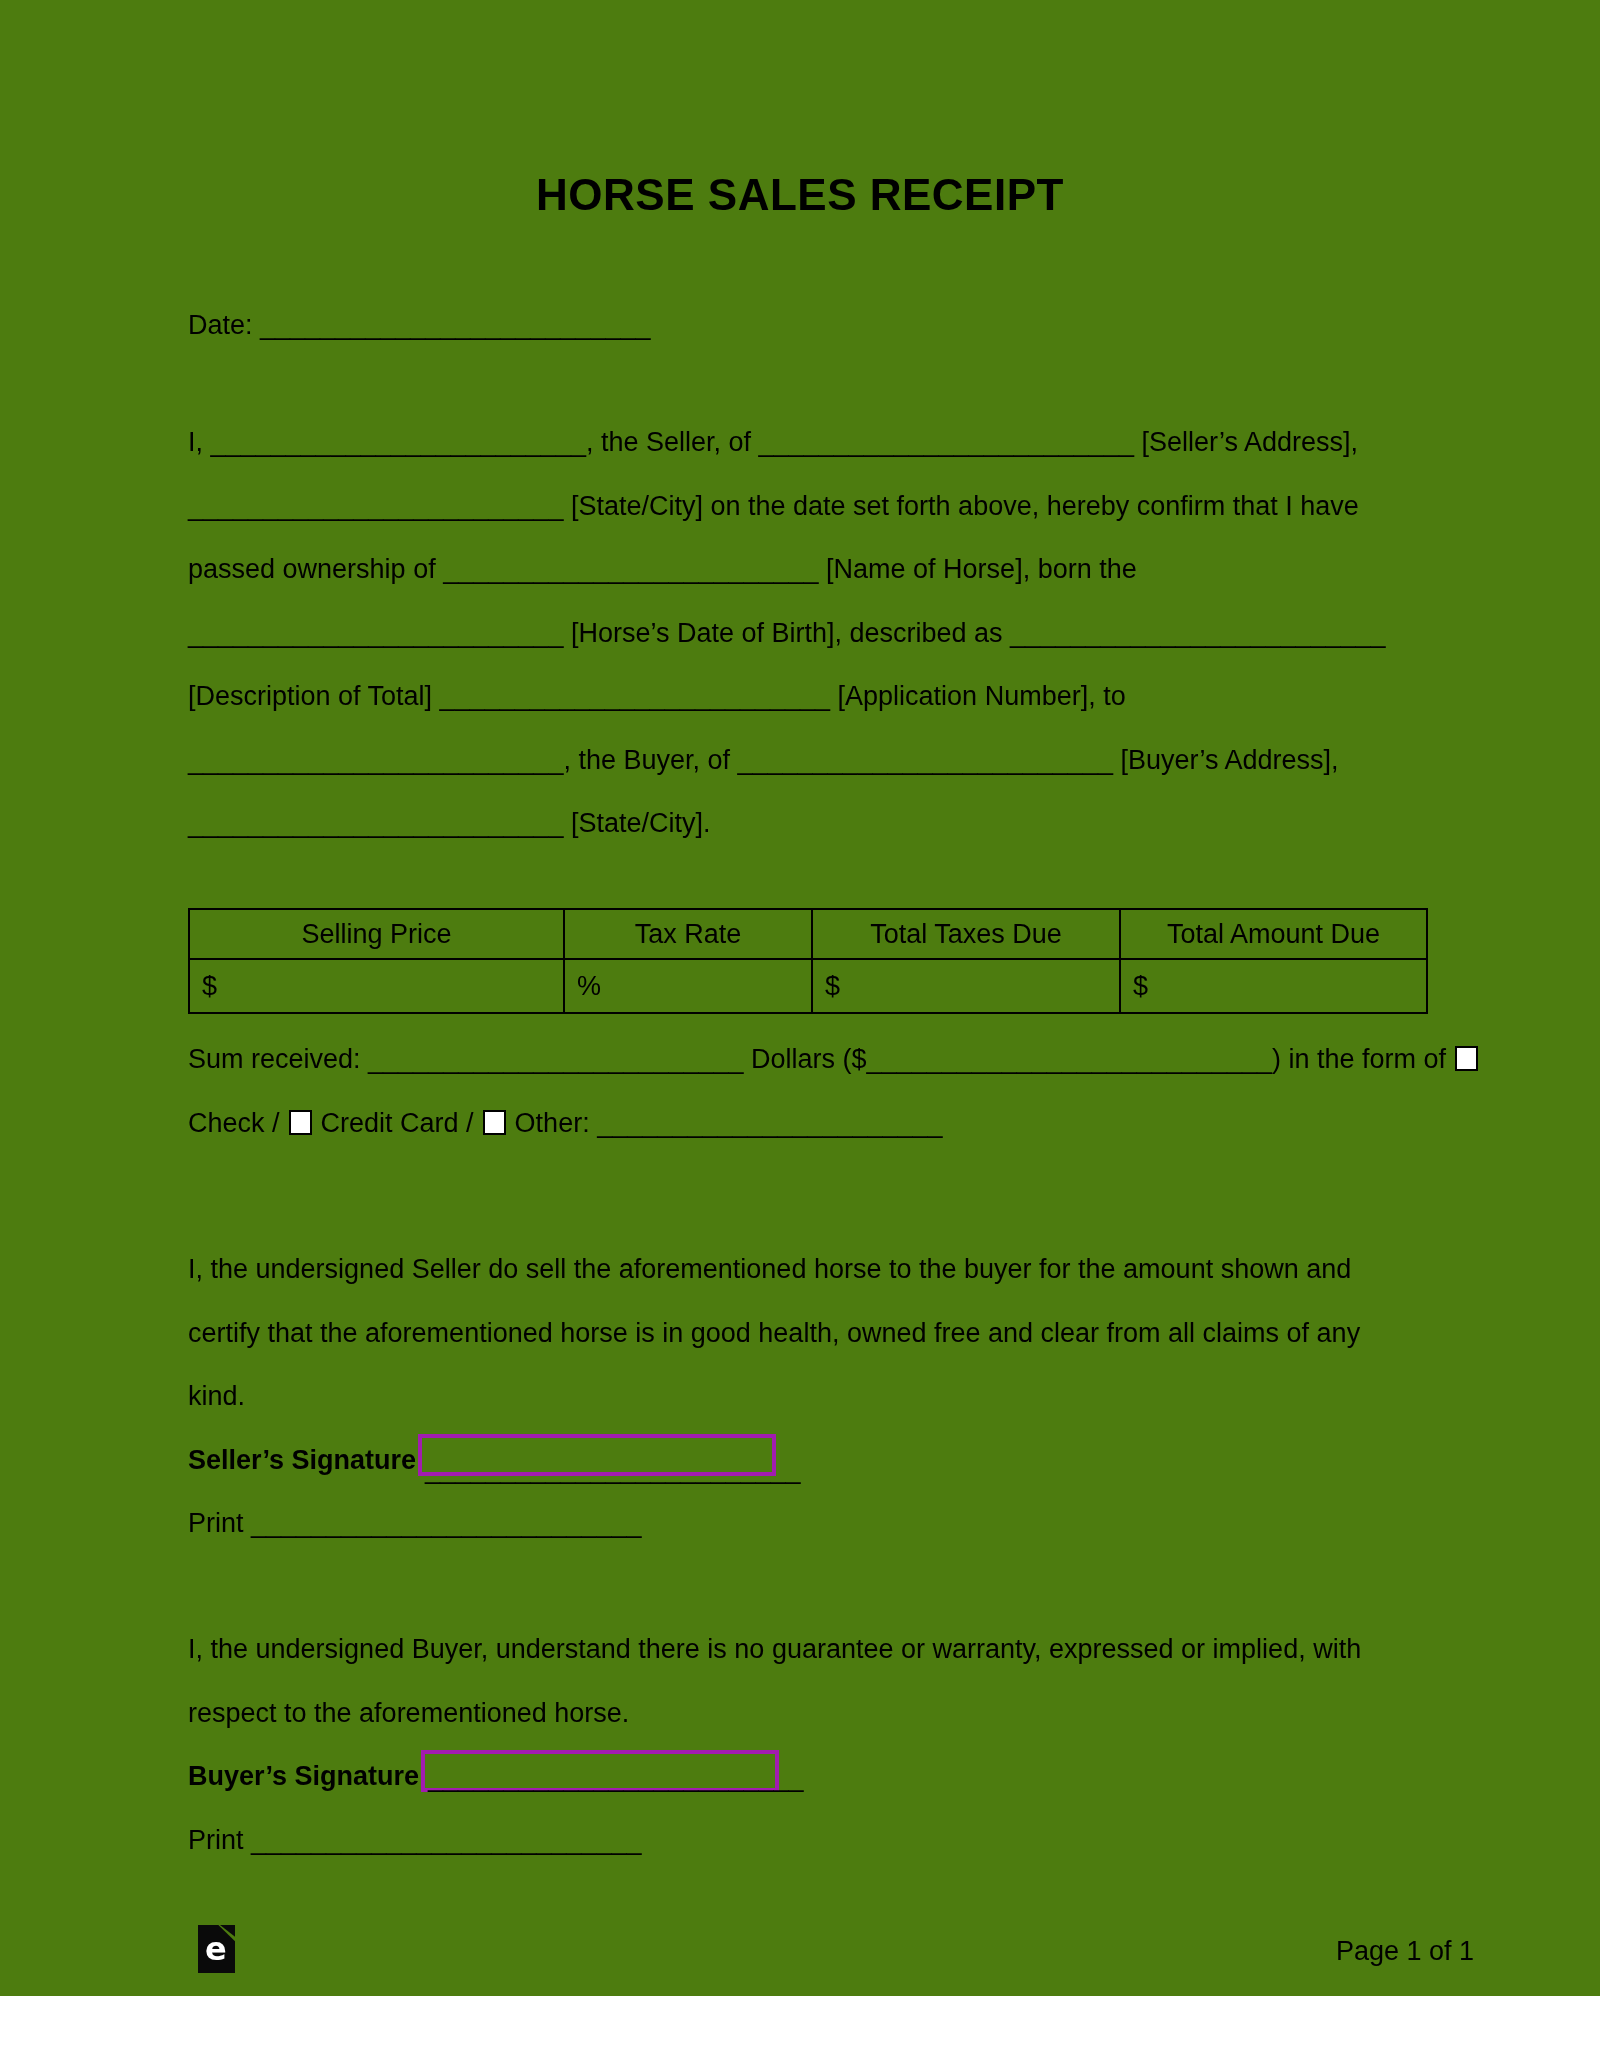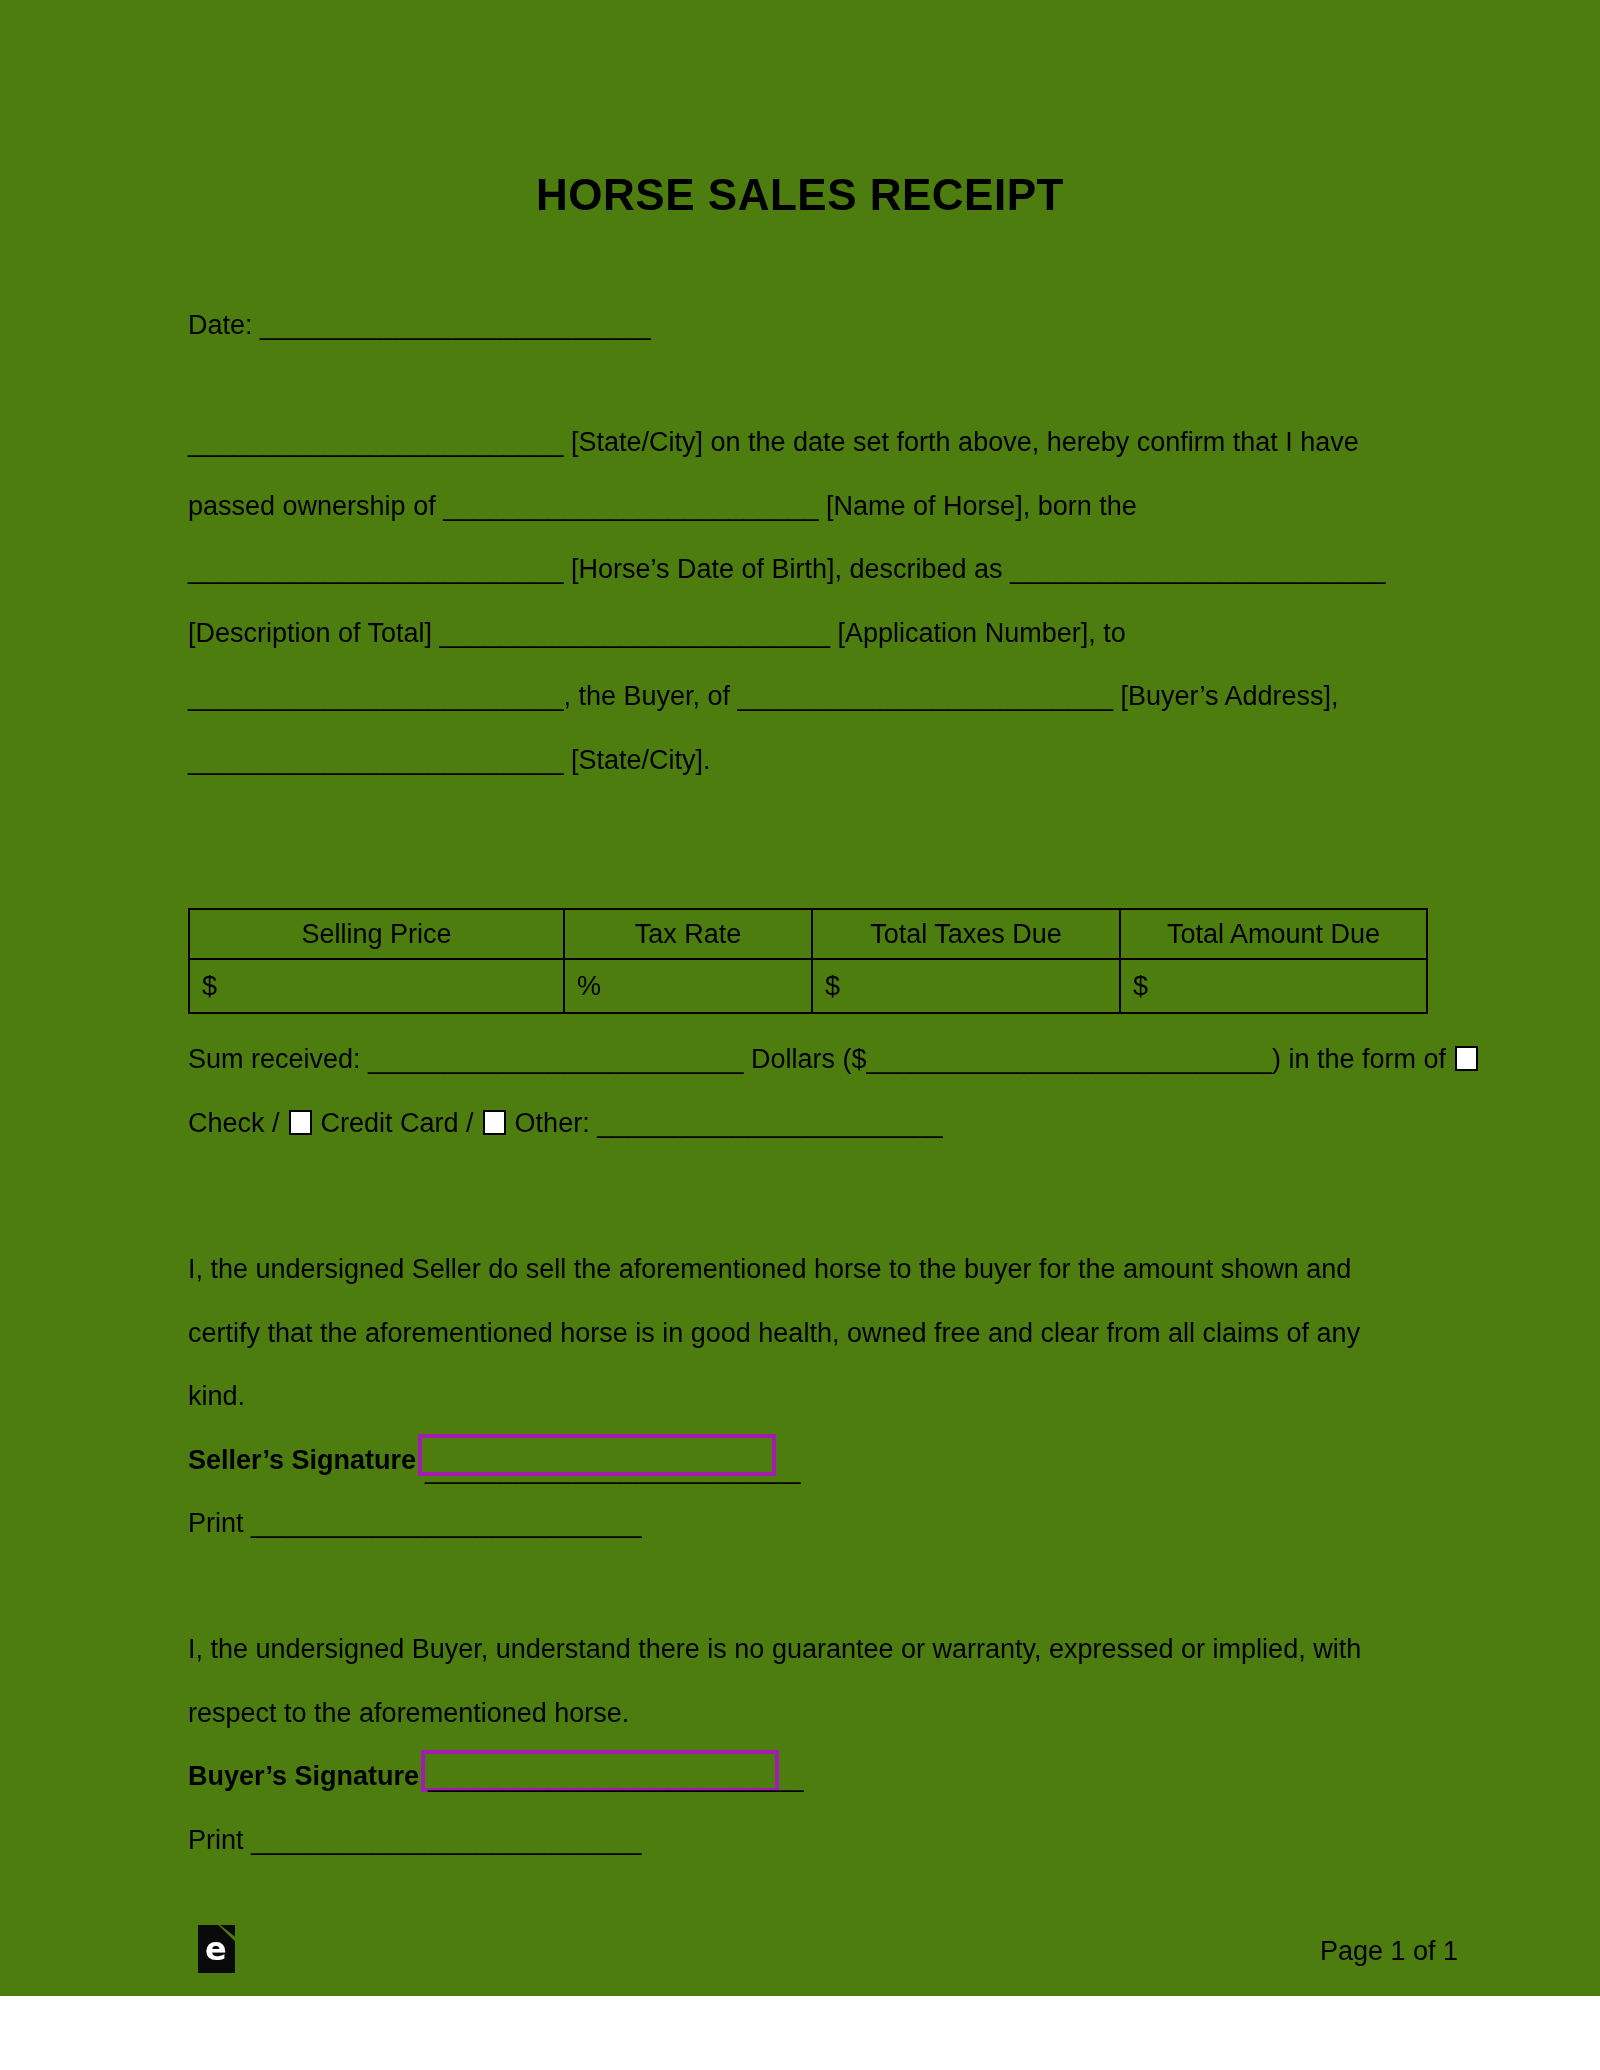--- a/index.html
+++ b/index.html
@@ -74,33 +74,34 @@
     position:absolute; top:0; right:0; width:45%; height:36%;
     background:#0a0a0a;
     -webkit-clip-path:polygon(10% 0, 100% 68%, 100% 0);
     clip-path:polygon(10% 0, 100% 68%, 100% 0);
   }
   .logo-e {
     position:absolute; left:7px; top:5px; color:#ffffff;
     font-family:"DejaVu Sans",sans-serif; font-weight:bold; font-size:32px;
   }
   .page-indicator {
-    position:absolute; right:142px; top:1936px; font-size:27px; white-space:nowrap;
+    position:absolute; right:126px; top:1936px; font-size:27px; white-space:nowrap;
   }
 </style>
 </head>
 <body>
 
 <div class="page">
 
   <div class="doc-title">HORSE SALES RECEIPT</div>
 
   <div class="date-line">Date: __________________________</div>
 
   <div class="textblock block-intro">
+    <div class="line">I, _________________________, the Seller, of _________________________ [Seller’s Address],</div>
     <div class="line">_________________________ [State/City] on the date set forth above, hereby confirm that I have</div>
     <div class="line">passed ownership of _________________________ [Name of Horse], born the</div>
     <div class="line">_________________________ [Horse’s Date of Birth], described as _________________________</div>
     <div class="line">[Description of Total] __________________________ [Application Number], to</div>
     <div class="line">_________________________, the Buyer, of _________________________ [Buyer’s Address],</div>
     <div class="line">_________________________ [State/City].</div>
   </div>
 
   <table class="price-table">
     <colgroup>

